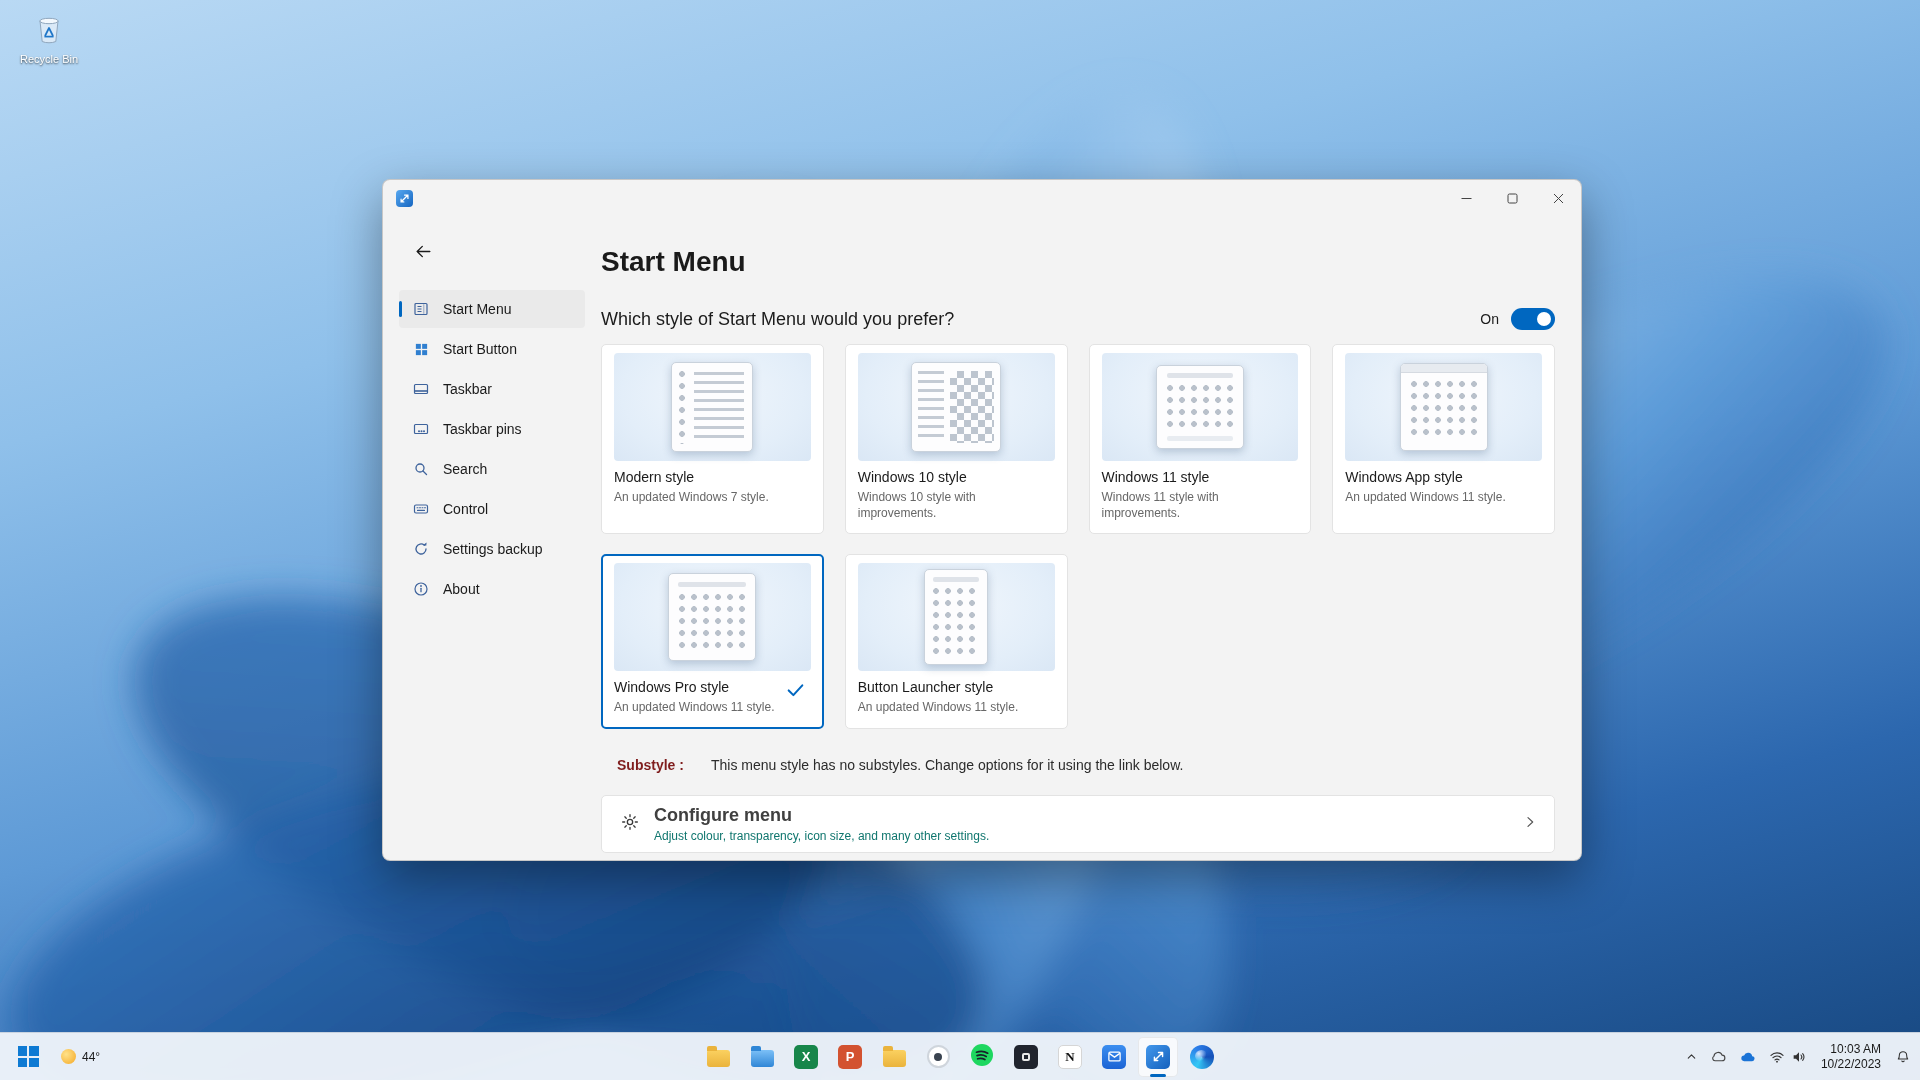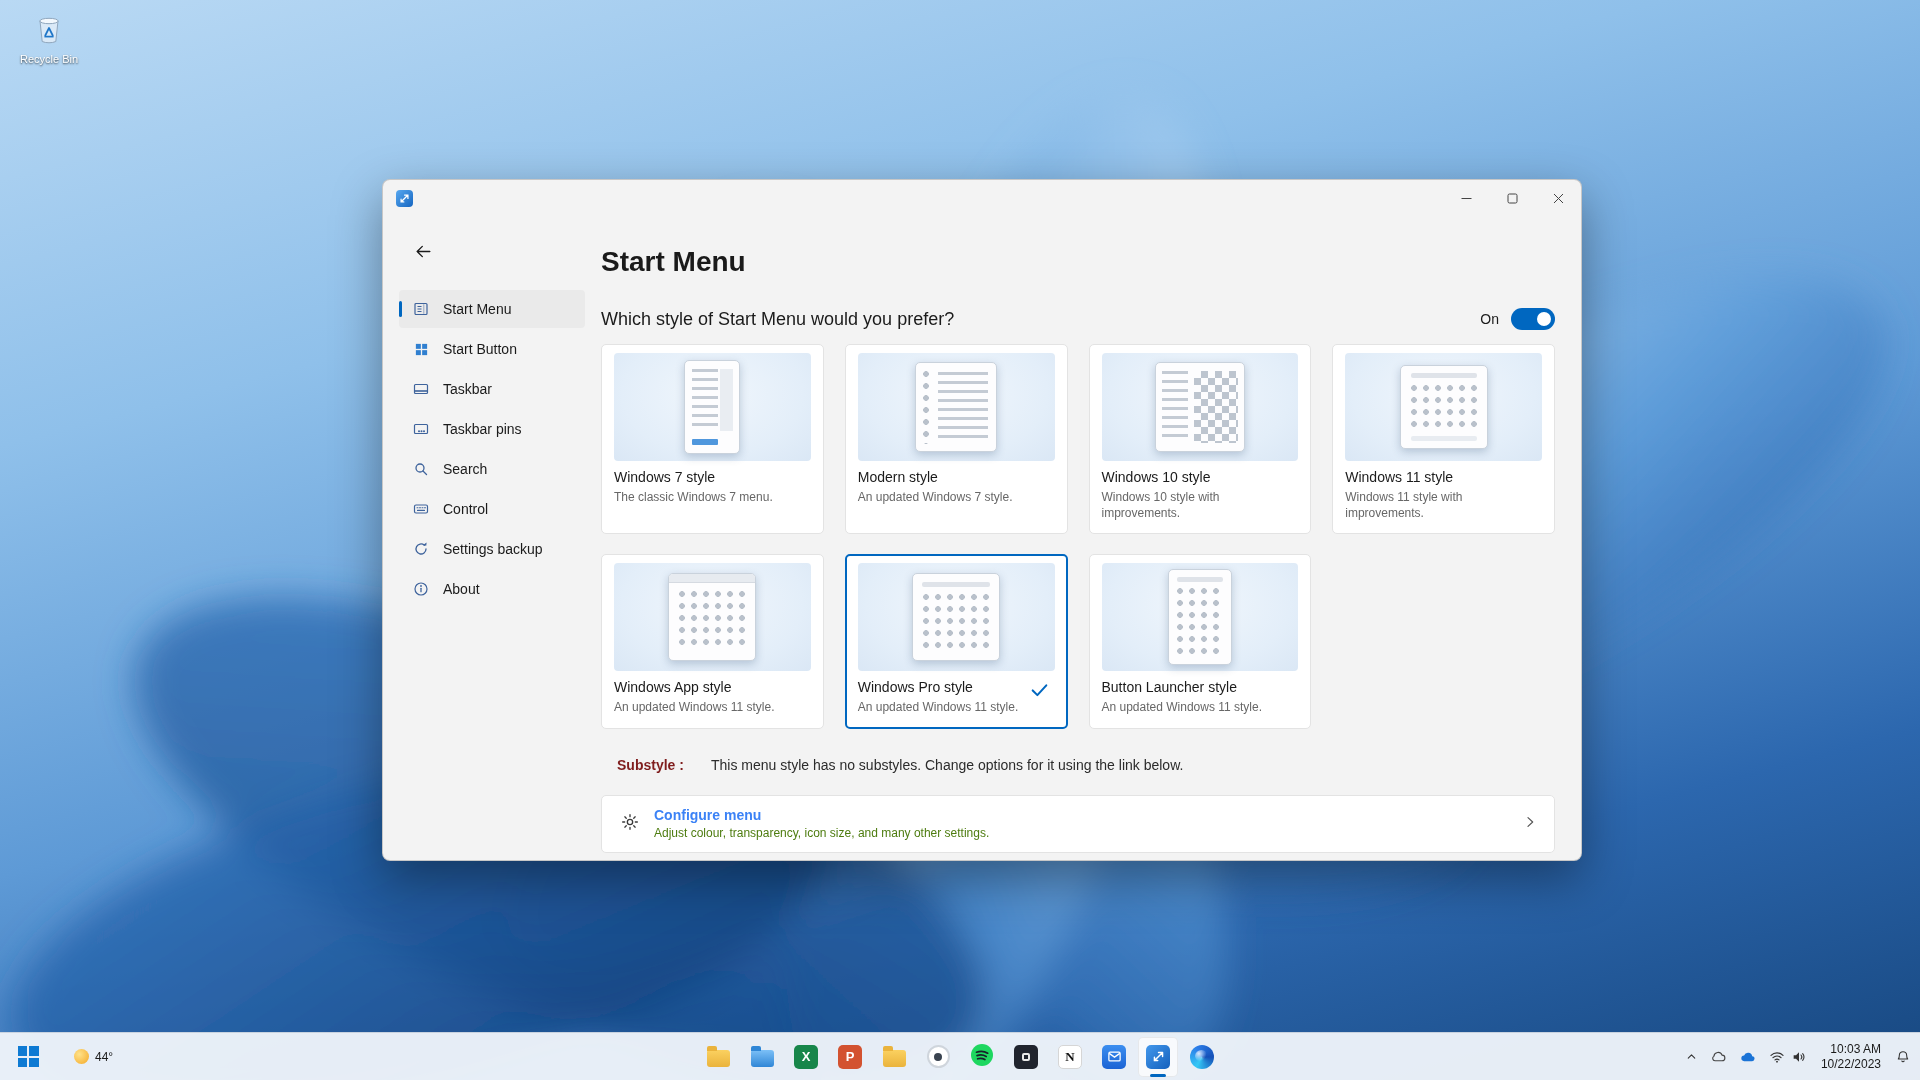--- a/index.html
+++ b/index.html
@@ -80,26 +80,26 @@
   .t-launcher { width:64px; height:96px; }
   .t-launcher .ma { top:7px; left:8px; right:8px; height:5px; background:#dfe3e9; border-radius:2px; }
   .t-launcher .mb { top:17px; left:7px; right:7px; bottom:8px; }
   
   .substyle { margin-top:28px; display:flex; font-size:14px; }
   .substyle-label { font-weight:700; color:#7f1d1d; width:94px; flex:0 0 auto;margin-left:16px; }
   .substyle-text { color:#2b2b2b;text-align:right; }
   .configure { margin-top:22px; height:58px; background:#fff; border:1px solid #e3e3e3; border-radius:5px;
     display:flex; align-items:center; padding:0 16px 0 18px; }
   .cfg-text { flex:1; margin-left:14px; }
-  .cfg-title { font-size:14px; font-weight:600; color:#3b82f6; }
-  .cfg-sub { font-size:12px; color:#4d7c0f; margin-top:3px; }
+  .cfg-title { font-size:18px; font-weight:600; color:#404040; }
+  .cfg-sub { font-size:12px; color:#0f766e; margin-top:3px; }
   
   .taskbar { position:absolute; left:0; right:0; bottom:0; height:48px; z-index:20;
     background:rgba(241,246,251,.95); border-top:1px solid rgba(110,130,155,.25); }
-  .tb-left { position:absolute; left:8px; top:0; height:100%; display:flex; align-items:center; gap:17px; }
+  .tb-left { position:absolute; left:8px; top:0; height:100%; display:flex; align-items:center; gap:4px; }
   .tb-center { position:absolute; left:50%; top:0; height:100%; transform:translateX(-50%);
     display:flex; align-items:center; gap:4px; }
   .tb-right { position:absolute; right:4px; top:0; height:100%; display:flex; align-items:center; gap:2px; }
   .tb-btn { width:40px; height:40px; border-radius:5px; display:flex; align-items:center; justify-content:center; position:relative; }
   .tb-btn.active-app { background:rgba(255,255,255,.7); box-shadow:inset 0 0 0 1px rgba(0,0,0,.07); }
   .tb-btn.active-app::after { content:''; position:absolute; bottom:0; left:50%; transform:translateX(-50%);
     width:16px; height:3px; border-radius:2px; background:#0067c0; }
   .win-logo { width:21px; height:21px; display:grid; grid-template-columns:1fr 1fr; grid-template-rows:1fr 1fr; gap:2px; }
   .win-logo i { background:#0e7ad3; }
   .weather { height:40px; display:flex; align-items:center; gap:6px; padding:0 9px; border-radius:5px; }
@@ -294,31 +294,20 @@
         <span class="question">Which style of Start Menu would you prefer?</span>
         <span class="toggle-wrap">
           <span>On</span>
           <span class="switch">
               <span class="knob"></span>
             </span>
         </span>
       </div>
 
       <div class="cards">
-        <div class="card">
-          <div class="thumb">
-              <div class="mini t-win7">
-                <i class="ma lines"></i>
-                <i class="mb"></i>
-                <i class="mc"></i>
-              </div>
-            </div>
-          <div class="c-title">Windows 7 style</div>
-          <div class="c-desc">The classic Windows 7 menu.</div>
-        </div>
         <div class="card">
           <div class="thumb">
               <div class="mini t-modern">
                 <i class="ma dots"></i>
                 <i class="mb lines"></i>
               </div>
             </div>
           <div class="c-title">Modern style</div>
           <div class="c-desc">An updated Windows 7 style.</div>
         </div>

